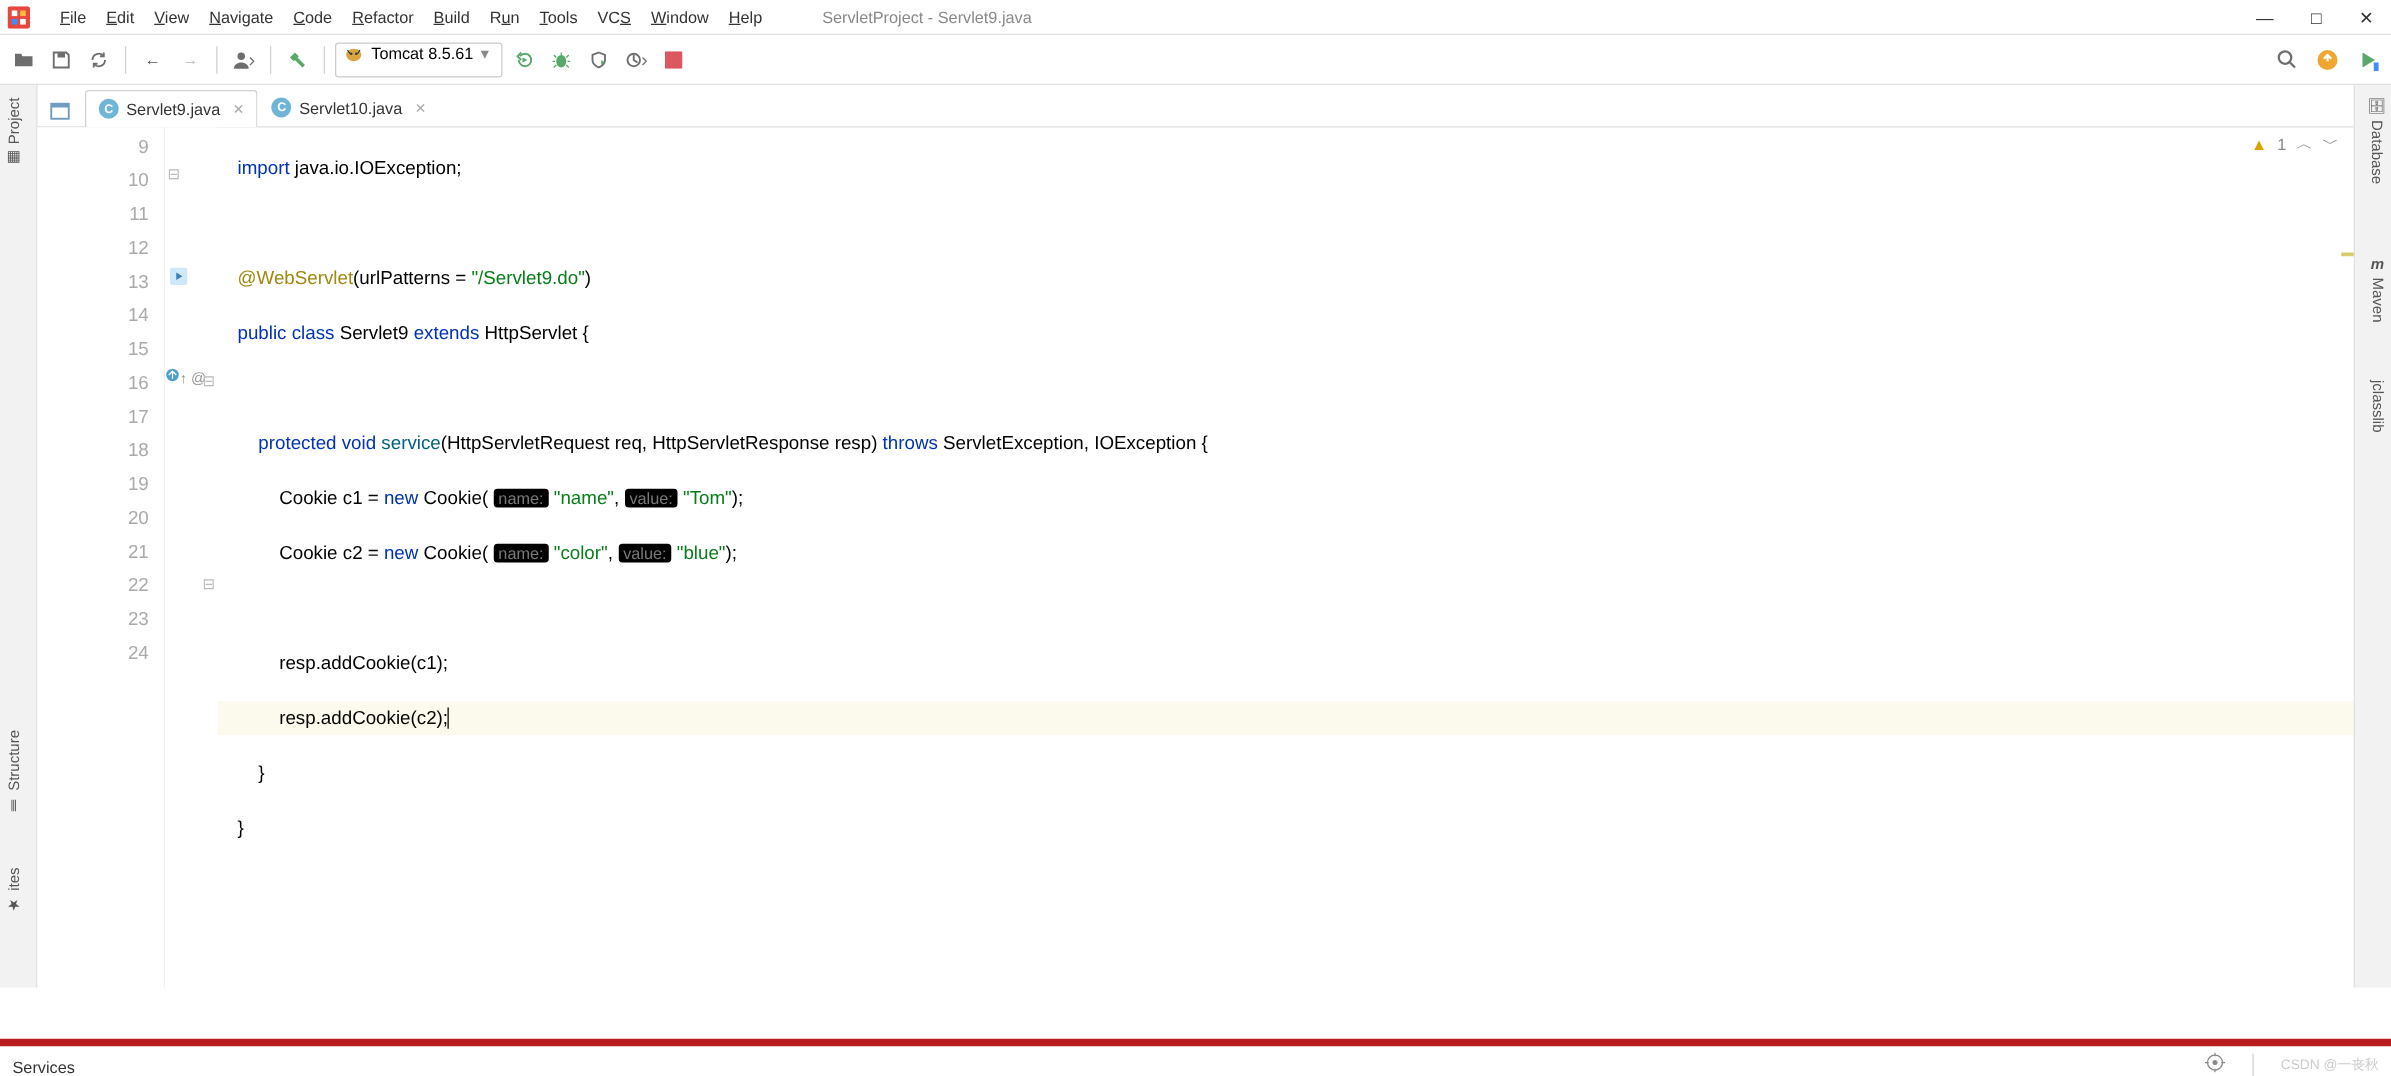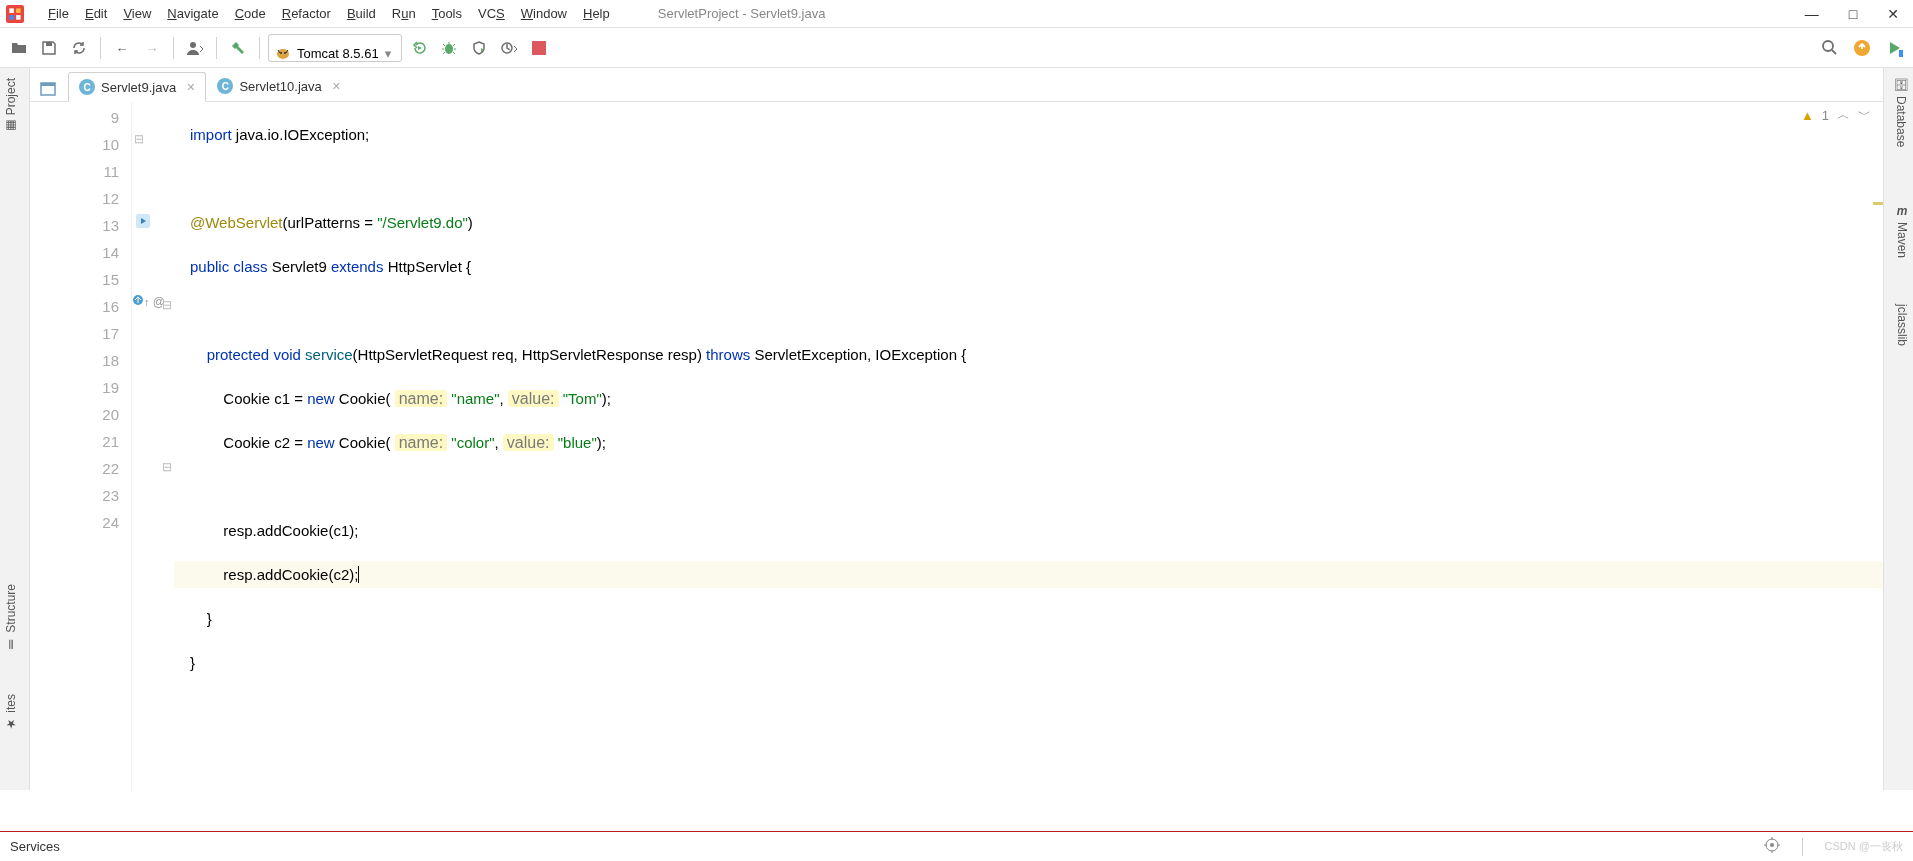--- a/index.html
+++ b/index.html
@@ -9,21 +9,21 @@
 .menubar .logo { width:18px; height:18px; margin-right:16px; }
 .menubar .menu-item { padding:3px 8px; cursor:pointer; color:#333; }
 .menubar .menu-item u { text-decoration:underline; }
 .menubar .title { margin-left:40px; color:#888; font-size:13px; }
 .menubar .win-controls { margin-left:auto; display:flex; gap:30px; padding-right:8px; }
 .menubar .win-controls span { cursor:pointer; color:#333; font-size:14px; }
 
 .toolbar { height:40px; display:flex; align-items:center; padding:0 6px; border-bottom:1px solid #e0e0e0; gap:4px; }
 .toolbar .tb-btn { width:26px; height:26px; display:flex; align-items:center; justify-content:center; cursor:pointer; color:#6e6e6e; }
 .toolbar .tb-sep { width:1px; height:22px; background:#d0d0d0; margin:0 4px; }
-.toolbar .runconfig { height:28px; border:1px solid #ccc; border-radius:3px; display:flex; align-items:flex-end; padding:0 10px 0 6px; gap:6px; cursor:pointer; font-size:13px; }
+.toolbar .runconfig { height:28px; border:1px solid #ccc; border-radius:3px; display:flex; align-items:flex-start; padding:0 10px 0 6px; gap:6px; cursor:pointer; font-size:13px; }
 .toolbar .runconfig .cat { width:16px; height:16px; }
 .toolbar .right { margin-left:auto; display:flex; align-items:center; gap:6px; }
 
 .main { display:flex; height:722px; }
 .left-gutter { width:30px; background:#f2f2f2; border-right:1px solid #e0e0e0; position:relative; }
 .left-gutter .vtab { position:absolute; left:2px; writing-mode:vertical-rl; transform:rotate(180deg); font-size:12px; color:#555; padding:6px 2px; cursor:pointer; display:flex; align-items:center; gap:4px; }
 .right-gutter { width:30px; background:#f2f2f2; border-left:1px solid #e0e0e0; position:relative; }
 .right-gutter .vtab { position:absolute; right:2px; writing-mode:vertical-rl; font-size:12px; color:#555; padding:6px 2px; cursor:pointer; display:flex; align-items:center; gap:4px; }
 
 .editor-wrap { flex:1; display:flex; flex-direction:column; }
@@ -39,31 +39,31 @@
 .gutter .ln { height:27px; line-height:27px; padding-right:12px; position:relative; }
 .gutter-icons { width:42px; background:#fff; position:relative; }
 .gutter-icons .gi { position:absolute; left:4px; font-size:12px; }
 .code { flex:1; padding-top:2px; white-space:pre; position:relative; }
 .code .line { height:27px; line-height:27px; padding-left:16px; }
 .code .line.hl { background:#fcfaed; }
 .kw { color:#0033b3; }
 .ann { color:#9e880d;margin-top:37px; }
 .str { color:#067d17; }
 .mtd { color:#00627a; }
-.hint { background:#fef9c3; color:#7a7a7a; border-radius:3px; padding:0 4px; font-size:16px; }
+.hint { background:#000000; color:#7a7a7a; border-radius:3px; padding:0 4px; font-size:13px; }
 .cursor { border-right:1px solid #000; animation:blink 1s infinite; }
 @keyframes blink { 50% { opacity:0; } }
 
 .code-right-overlay { position:absolute; right:12px; top:4px; display:flex; align-items:center; gap:8px; color:#888; font-size:13px; }
 .warn-tri { color:#d9a100; }
 
 .minimap { position:absolute; right:30px; top:102px; width:14px; height:700px; }
 .minimap .mark { position:absolute; right:0; width:10px; height:3px; background:#d9cc6a; }
 
-.statusbar { position:absolute; bottom:0; left:0; right:0; height:30px; border-top:1px solid #b91c1c; background:#fff; display:flex; align-items:center; padding:0 10px; font-size:13px; color:#333; }
+.statusbar { position:absolute; bottom:0; left:0; right:0; height:30px; border-top:6px solid #b91c1c; background:#fff; display:flex; align-items:flex-end; padding:0 10px; font-size:13px; color:#333; }
 .statusbar .sep { width:1px; height:18px; background:#d0d0d0; margin:0 8px; }
 .statusbar .right { margin-left:auto; display:flex; align-items:center; gap:14px; color:#888; }
 </style>
 </head>
 <body>
 
 <div class="menubar">
   <svg class="logo" viewBox="0 0 16 16">
       <rect width="16" height="16" rx="2" fill="#e8473f"></rect>
       <rect x="3" y="3" width="4" height="4" fill="#fff"></rect>

